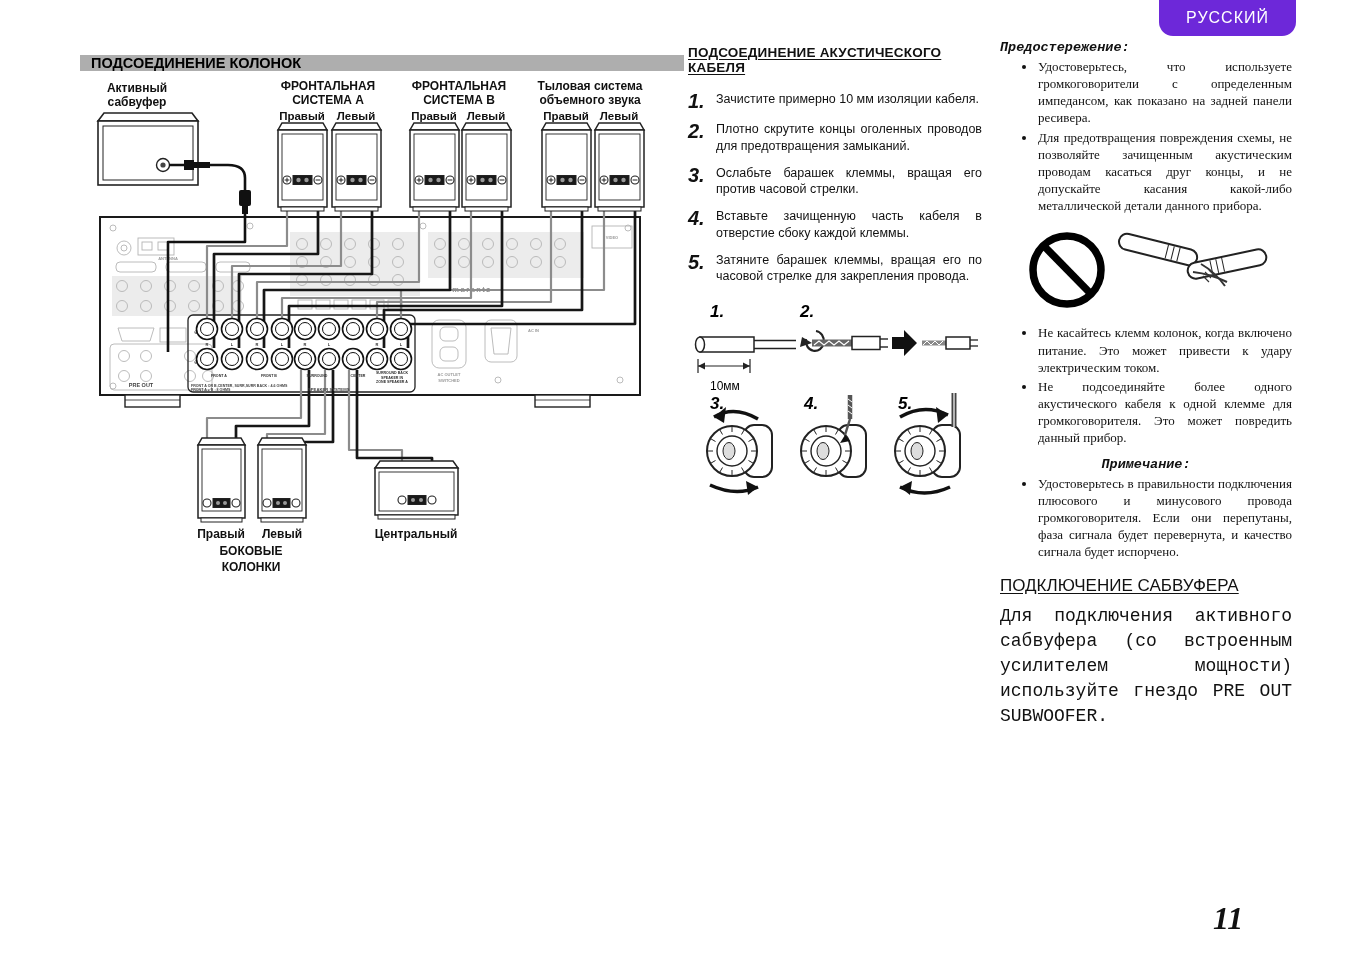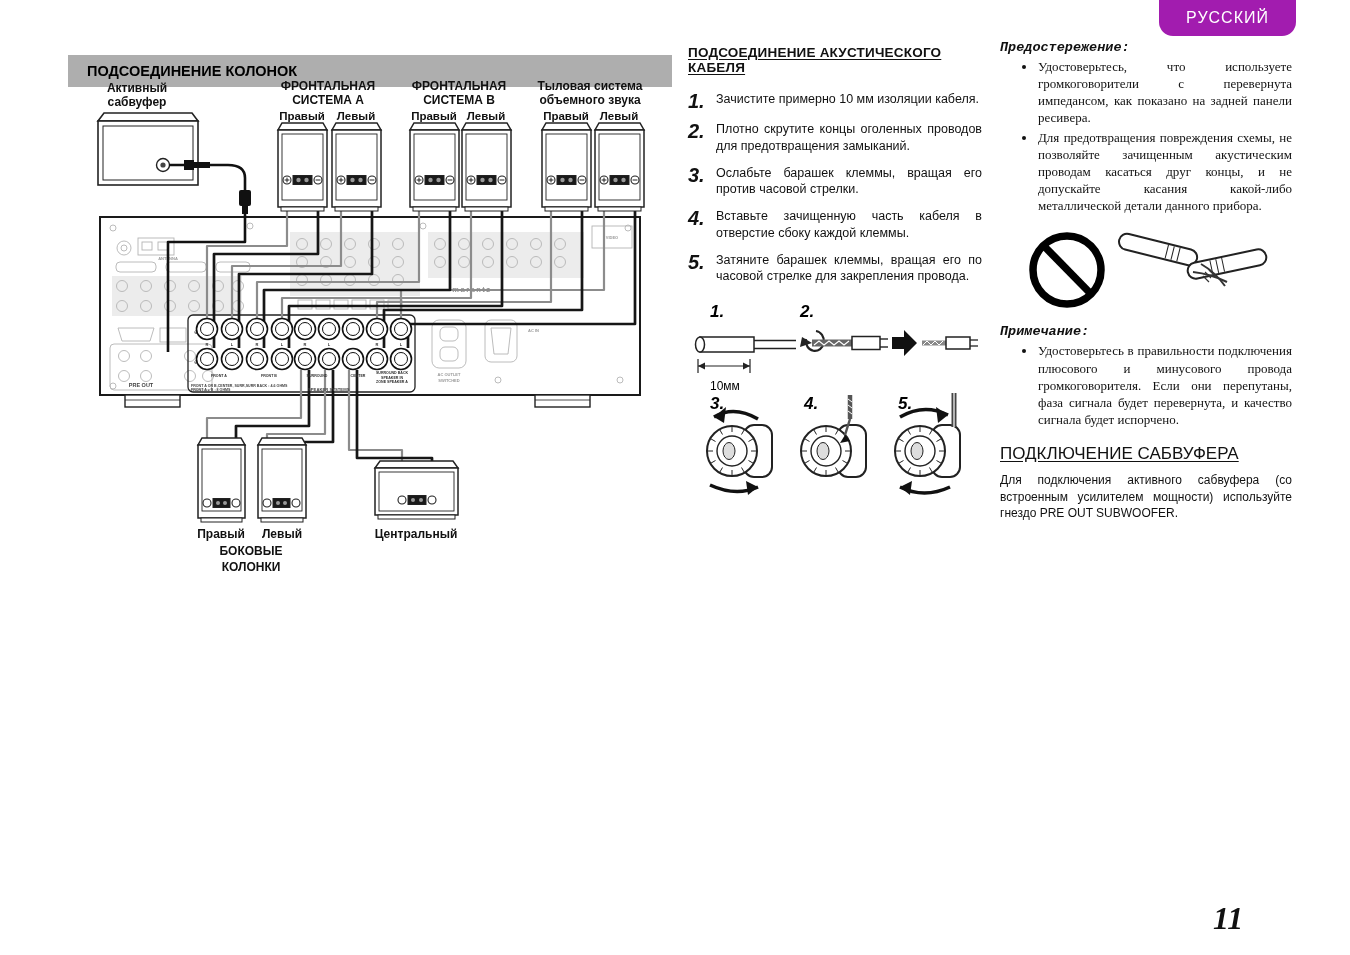--- a/index.html
+++ b/index.html
@@ -1,43 +1,43 @@
 <!DOCTYPE html>
 <html><head>
 <meta charset="utf-8">
 <style>
   html,body{margin:0;padding:0;background:#fff;}
   body{width:1350px;height:955px;position:relative;font-family:"Liberation Sans","DejaVu Sans",sans-serif;color:#111;overflow:hidden;}
 
-  .lang-badge{position:absolute;top:0;right:54px;height:36px;background:#a21caf;color:#fff;
+  .lang-badge{position:absolute;top:0;right:54px;height:36px;background:#6d28d9;color:#fff;
     display:flex;align-items:center;padding:0 27px;border-radius:0 0 14px 14px;
     font-size:16px;letter-spacing:1px;}
 
-  .section-bar{position:absolute;left:68px;top:55px;width:604px;height:32px;background:#aeaeae;
-    display:flex;align-items:center;padding-left:19px;box-sizing:border-box;
+  .section-bar{position:absolute;left:80px;top:55px;width:604px;height:16px;background:#aeaeae;
+    display:flex;align-items:center;padding-left:11px;box-sizing:border-box;
     font-weight:bold;font-size:14.5px;color:#000;}
 
   .diagram{position:absolute;left:68px;top:80px;}
 
   .mid-col{position:absolute;left:688px;top:45px;width:294px;}
   .u-head{font-size:13.5px;font-weight:bold;text-decoration:underline;text-underline-offset:2px;margin:0 0 16px 0;letter-spacing:.2px;}
   .step{display:flex;margin-bottom:10px;}
   .step-num{flex:none;width:28px;font-style:italic;font-weight:bold;font-size:20px;line-height:1;}
   .step-text{flex:1;font-size:12.5px;line-height:1.34;text-align:justify;}
   .fig-num{font-style:italic;font-weight:bold;font-size:17px;}
 
   .right-col{position:absolute;left:1000px;top:40px;width:292px;}
   .c-title{font-style:italic;font-weight:bold;font-size:13.5px;margin:0 0 3px 0;font-family:Liberation Mono, monospace;}
   ul.serif{font-family:"Liberation Serif","DejaVu Serif",serif;font-size:13px;line-height:1.32;
     text-align:justify;margin:0;padding-left:37px;}
   ul.serif li{padding-left:1px;margin-bottom:2px;}
   .r-fig{display:block;margin:6px auto 4px auto;}
   .sub-head{font-size:17px;font-weight:normal;text-decoration:underline;text-underline-offset:2px;margin:16px 0 8px 0;}
-  .sub-body{font-size:12px;line-height:1.38;text-align:justify;margin:0;}
-  .note-gap{margin-top:4px;}
+  .sub-body{font-size:18px;line-height:1.38;text-align:justify;margin:0;font-family:Liberation Mono, monospace;}
+  .note-gap{margin-top:10px;text-align:center;}
 
   .page-num{position:absolute;left:1213px;top:900px;font-family:"Liberation Serif","DejaVu Serif",serif;
     font-weight:bold;font-style:italic;font-size:32px;}
 
   svg text{font-family:"Liberation Sans","DejaVu Sans",sans-serif;}
   .sp-label{font-size:12px;font-weight:bold;fill:#111;}
   .sp-small{font-size:11.5px;font-weight:bold;fill:#111;}
   .faint{stroke:#b4b4b4;fill:none;stroke-width:0.9;}
   .faint-fill{fill:#ececec;stroke:none;}
   .faint-txt{fill:#9a9a9a;font-weight:bold;}
@@ -508,21 +508,21 @@
       <polygon points="64,22 52,14 54,30" fill="#111"></polygon>
       <path d="M66,94 Q40,106 16,94" fill="none" stroke="#111" stroke-width="3.5"></path>
       <polygon points="16,94 28,88 26,102" fill="#111"></polygon>
     </g>
   </svg>
 </div>
 
 <div class="right-col">
   <p class="c-title">Предостережение:</p>
   <ul class="serif">
-    <li>Удостоверьтесь, что используете громкоговорители с перевернута импедансом, как показано на задней панели ресивера.</li>
+    <li>Удостоверьтесь, что используете громкоговорители с определенным импедансом, как показано на задней панели ресивера.</li>
     <li>Для предотвращения повреждения схемы, не позволяйте зачищенным акустическим проводам касаться друг концы, и не допускайте касания какой-либо металлической детали данного прибора.</li>
   </ul>
 
   <svg class="r-fig" width="262" height="100" viewBox="0 0 262 100">
     <g fill="none" stroke="#000" stroke-width="7.5">
       <circle cx="52" cy="50" r="34"></circle>
       <line x1="29" y1="26" x2="76" y2="74"></line>
     </g>
     <g>
       <g transform="rotate(14 145 30)">
@@ -536,20 +536,24 @@
         <line x1="196" y1="37" x2="196" y2="51" stroke="#222" stroke-width="1"></line>
         <line x1="202" y1="37" x2="202" y2="51" stroke="#222" stroke-width="1"></line>
         <line x1="208" y1="37" x2="208" y2="51" stroke="#222" stroke-width="1"></line>
       </g>
       <path d="M186,44 q14,8 24,22" fill="none" stroke="#333" stroke-width="2"></path>
       <path d="M178,52 q18,2 34,10" fill="none" stroke="#333" stroke-width="2"></path>
       <path d="M190,52 l6,6 m-2,-8 l6,6 m-12,0 l6,6" stroke="#333" stroke-width="1.2"></path>
     </g>
   </svg>
 
+  <ul class="serif">
+    <li>Не касайтесь клемм колонок, когда включено питание. Это может привести к удару электрическим током.</li>
+    <li>Не подсоединяйте более одного акустического кабеля к одной клемме для громкоговорителя. Это может повредить данный прибор.</li>
+  </ul>
 
   <p class="c-title note-gap">Примечание:</p>
   <ul class="serif">
     <li>Удостоверьтесь в правильности подключения плюсового и минусового провода громкоговорителя. Если они перепутаны, фаза сигнала будет перевернута, и качество сигнала будет испорчено.</li>
   </ul>
 
   <h3 class="sub-head">ПОДКЛЮЧЕНИЕ САБВУФЕРА</h3>
   <p class="sub-body">Для подключения активного сабвуфера (со встроенным усилителем мощности) используйте гнездо PRE OUT SUBWOOFER.</p>
 </div>
 

